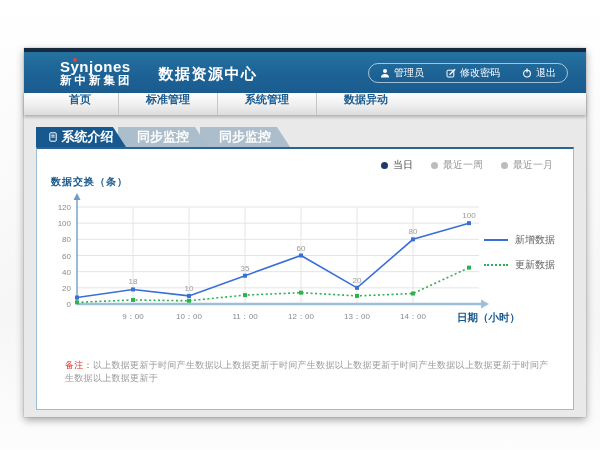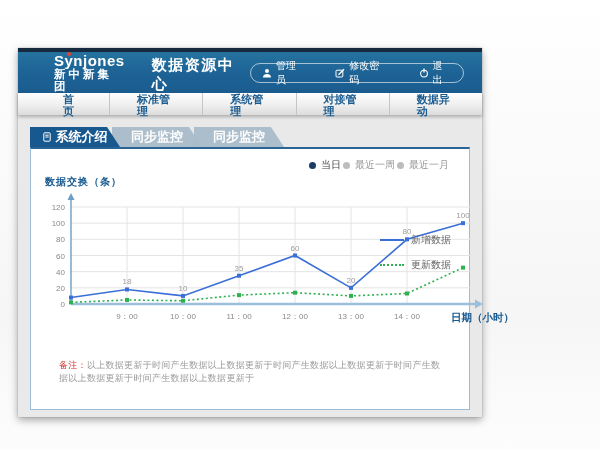--- a/index.html
+++ b/index.html
@@ -3,41 +3,41 @@
 <meta charset="utf-8">
 <style>
   * { margin:0; padding:0; box-sizing:border-box; }
   html,body { width:600px; height:450px; }
   body {
     font-family:"Liberation Sans","DejaVu Sans",sans-serif;
     background:linear-gradient(180deg,#ffffff 0%,#f6f6f6 70%,#fdfdfd 100%);
     position:relative; overflow:hidden;
   }
   .window {
-    position:absolute; left:18px; top:48px; width:464px; height:369px;
+    position:absolute; left:24px; top:48px; width:562px; height:369px;
     background:#e9e9e9; box-shadow:0 3px 8px rgba(0,0,0,.35), 0 0 1px rgba(0,0,0,.4);
   }
   
   .header {
     height:45px; border-top:4px solid #17293f;
     background:linear-gradient(180deg,#24729f 0%,#1d6295 55%,#1b5c8f 100%);
     display:flex; align-items:center; padding:0 14px;
   }
   .brand { display:flex; flex-direction:column; line-height:1.05; margin-left:22px; }
   .brand-en { color:#fff; font-weight:bold; font-size:15px; letter-spacing:.5px; position:relative; }
   .brand-en .ydot { position:relative; }
   .brand-en .ydot::after {
     content:""; position:absolute; width:4px; height:4px; border-radius:50%;
     background:#e8432d; top:0px; left:2px;
   }
   .brand-cn { color:#fff; font-weight:bold; font-size:11.5px; letter-spacing:3px; }
   .app-title { color:#fff; font-weight:bold; font-size:15px; letter-spacing:1.5px; margin-left:26px; margin-top:4px; }
   .user-pill {
     margin-left:auto; display:flex; align-items:center; height:20px;
-    border:1px solid rgba(255,255,255,.6); border-radius:11px; margin-right:4px;gap:8px;
+    border:1px solid rgba(255,255,255,.6); border-radius:11px; margin-right:4px;
   }
   .user-seg { display:flex; align-items:center; gap:4px; padding:0 11px; color:#fff; font-size:10px; cursor:pointer; }
   .user-seg svg { display:block; }
   
   .nav {
     height:22px; background:linear-gradient(180deg,#ffffff 0%,#ededed 60%,#dcdcdc 100%);
     display:flex; padding-left:18px; position:relative;
     box-shadow:0 2px 3px rgba(0,0,0,.25);
   }
   .nav-item {
@@ -54,21 +54,21 @@
     background:#a9bcca; clip-path:polygon(0 0, calc(100% - 13px) 0, 100% 100%, 0 100%);
     margin-right:-8px; cursor:pointer;
   }
   .tab.active { background:#17598f; z-index:3; }
   .tab:not(.active) { opacity:.95; }
   .panel {
     background:#fff; border:1px solid #9bbdd6; border-top:2px solid #2a6496;
     height:263px; position:relative;
   }
   
-  .periods { position:absolute; top:9px; right:20px; display:flex; gap:2px; }
+  .periods { position:absolute; top:9px; right:20px; display:flex; gap:18px; }
   .period { display:flex; align-items:center; gap:5px; font-size:10px; color:#999; cursor:pointer; }
   .period .dot { width:7px; height:7px; border-radius:50%; background:#bcbcbc; }
   .period.selected { color:#444; }
   .period.selected .dot { background:#1d3c63; }
   
   .ylabel { position:absolute; top:26px; left:14px; color:#17598f; font-weight:bold; font-size:10px; letter-spacing:1px; }
   .chart-svg { position:absolute; left:0; top:40px; }
   .legend { position:absolute; top:84px; right:18px; display:flex; flex-direction:column; gap:11px; }
   .legend-item { display:flex; align-items:center; gap:7px; font-size:10px; color:#666;text-align:center; }
   .legend-line { width:24px; height:0; }
@@ -117,21 +117,20 @@
           </span>
           <span>退出</span>
         </div>
       </div>
   </div>
 
   <div class="nav">
       <div class="nav-item">首页</div>
       <div class="nav-item">标准管理</div>
       <div class="nav-item">系统管理</div>
-      <div class="nav-item">对接管理</div>
       <div class="nav-item">数据异动</div>
     </div>
 
   <div class="content">
     <div class="tabs">
         <div class="tab active" style="z-index: 3;">
           <span><svg width="8" height="10" viewBox="0 0 8 10">
               <rect x="0.8" y="0.8" width="6.4" height="8.4" rx="0.8" fill="none" stroke="#fff" stroke-width="1"></rect>
               <line x1="2.3" y1="3.2" x2="5.7" y2="3.2" stroke="#fff"></line>
               <line x1="2.3" y1="5" x2="5.7" y2="5" stroke="#fff"></line>

